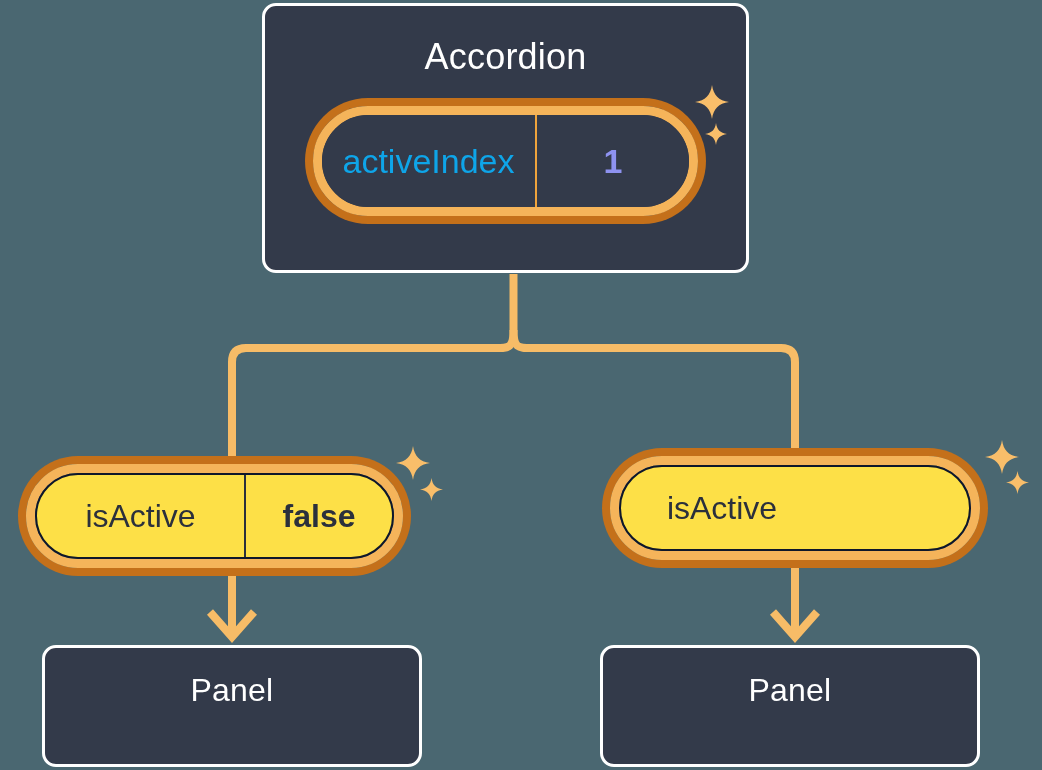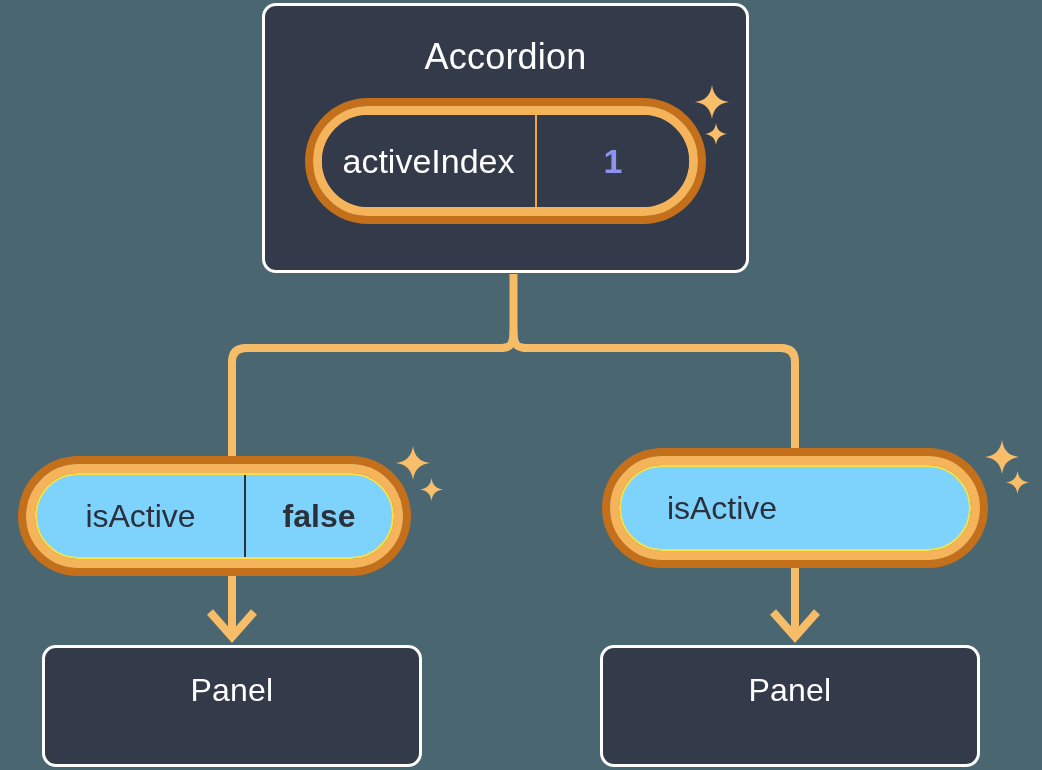--- a/index.html
+++ b/index.html
@@ -96,35 +96,35 @@
     align-items: center;
     justify-content: center;
     white-space: nowrap;
   }
 
   
   .pill-dark .pill-inner {
     background: #333a4a;
   }
   .pill-dark .pill-key {
-    color: #ffffff;
+    color: #0ea5e9;
     font-size: 34px;
     font-weight: 400;
   }
   .pill-dark .pill-val {
     color: #8e92f0;
     font-size: 34px;
     font-weight: 700;
     border-left: 2px solid #f0a43c;
   }
 
   
   .pill-purple .pill-inner {
-    background: #7dd3fc;
-    border: 2px solid #fde047;
+    background: #fde047;
+    border: 2px solid #0f172a;
   }
   .pill-purple .pill-key {
     color: #2b303c;
     font-size: 32px;
     font-weight: 400;
   }
   .pill-purple .pill-val {
     color: #2b303c;
     font-size: 32px;
     font-weight: 700;

